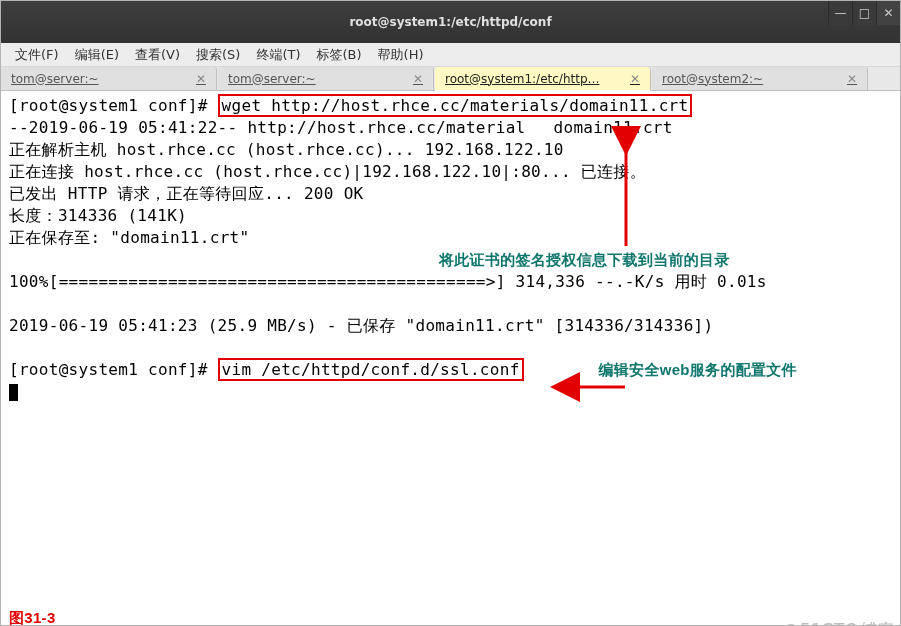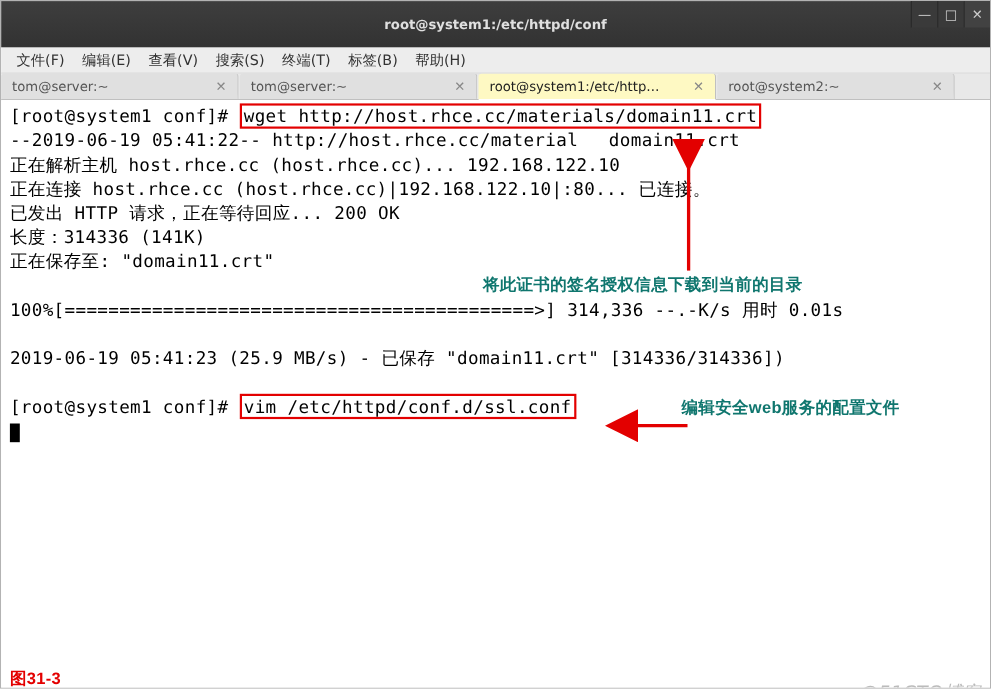--- a/index.html
+++ b/index.html
@@ -70,20 +70,21 @@
       align-items: center;
       padding: 0 10px;
       border-right: 1px solid #c0c0c0;
       background: #e0e0e0;
       color: #555;
       width: 216px;
       justify-content: space-between;
       border-top-left-radius: 3px;
       border-top-right-radius: 3px;
       margin-right: 1px;
+      text-decoration: underline;
     }
     .tab.active {
       background: #fef9c3;
       color: #222;
       border-bottom: 1px solid #fff;
       margin-bottom: -1px;
     }
     .tab-close { color: #888; font-size: 12px; margin-left: 6px; }
     .terminal {
       padding: 4px 8px;
@@ -192,21 +193,21 @@
     <span class="annotation" style="position:absolute; left:438px; top:158px;">将此证书的签名授权信息下载到当前的目录</span>
   </div>
   <div style="height:22px;"></div>
   <div>100%[===========================================&gt;] 314,336     --.-K/s 用时 0.01s</div>
   <div style="height:22px;"></div>
   <div>2019-06-19 05:41:23 (25.9 MB/s) - 已保存 "domain11.crt" [314336/314336])</div>
   <div style="height:22px;"></div>
   <div>
     <span>[root@system1 conf]#</span>
     <span class="hl-box">vim /etc/httpd/conf.d/ssl.conf</span>
-    <span class="annotation" style="margin-left:86px;">编辑安全web服务的配置文件</span>
+    <span class="annotation" style="margin-left:65px;">编辑安全web服务的配置文件</span>
   </div>
   <div><span class="cursor"></span></div>
 
   <svg class="arrow-svg" style="left:0; top:0;" width="900" height="400">
     <defs>
       <marker id="ah1" markerWidth="10" markerHeight="10" refX="5" refY="5" orient="auto">
         <path d="M0,0 L10,5 L0,10 Z" fill="#e30000"></path>
       </marker>
     </defs>
 

